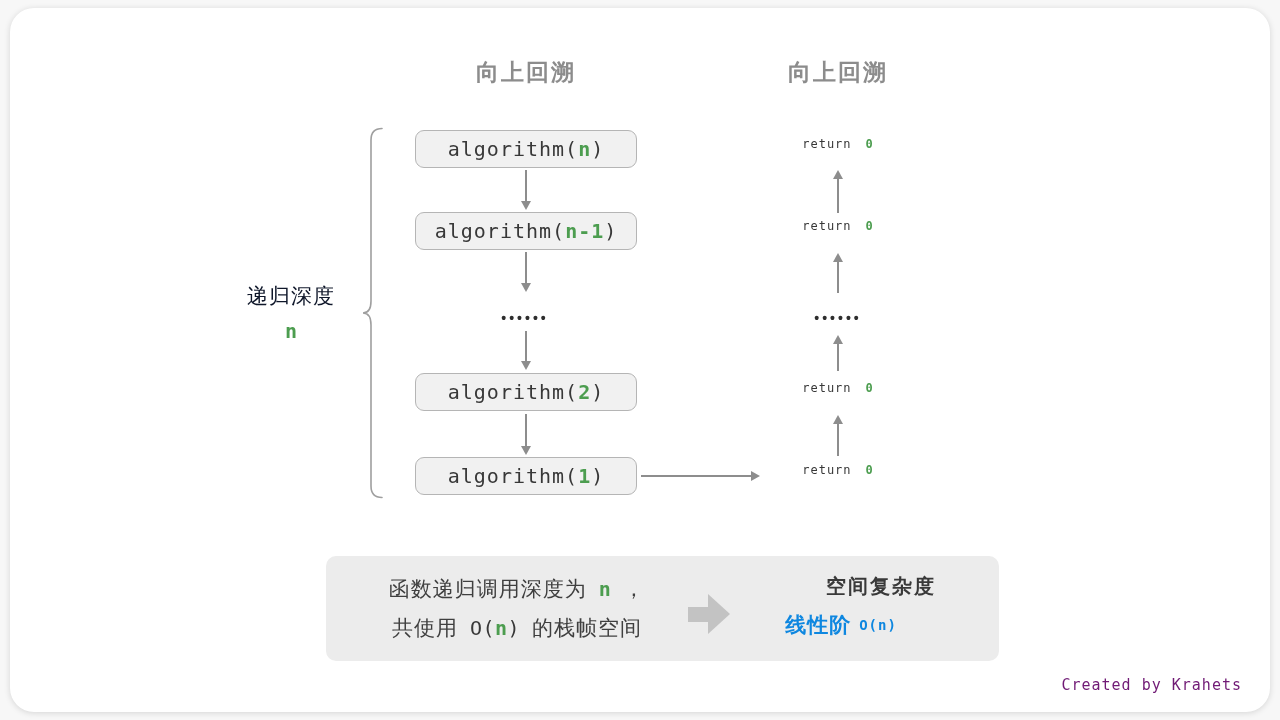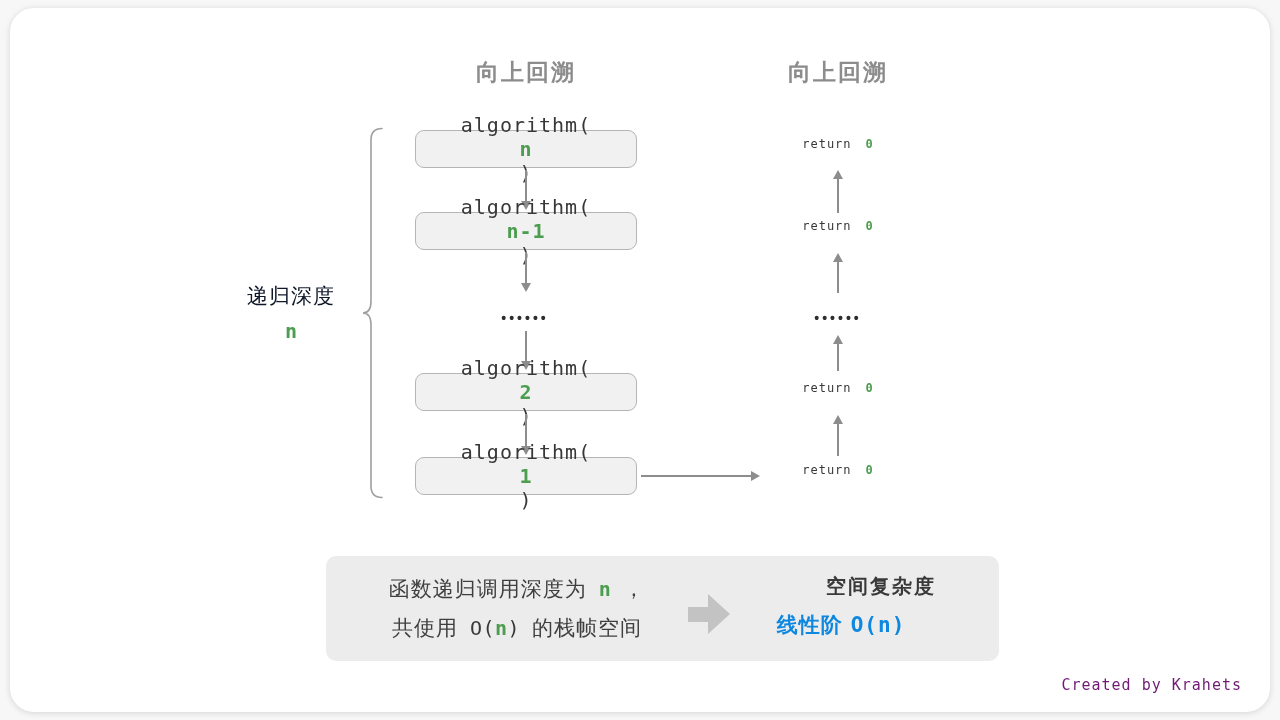--- a/index.html
+++ b/index.html
@@ -25,21 +25,21 @@
   .depth-text { font-size:21px; color:#0f172a; letter-spacing:1px; }
   .depth-var { margin-top:9px; font-family:"DejaVu Sans Mono","Liberation Mono",monospace;
                font-size:20px; font-weight:bold; color:#4c9d4f; }
   .brace { left:362px; top:127px; }
 
   
   .call-box { left:415px; width:222px; height:38px; background:#f1f1f1;
               border:1.6px solid #b5b5b5; border-radius:9px;
               display:flex; align-items:center; justify-content:center;
               font-family:"DejaVu Sans Mono","Liberation Mono",monospace;
-              font-size:20px; letter-spacing:1px; color:#383838;flex-direction:column; }
+              font-size:20px; letter-spacing:1px; color:#383838; }
   .cb1 { top:130px; } .cb2 { top:212px; } .cb3 { top:373px; } .cb4 { top:457px; }
 
   
   .ret { left:738px; width:200px; text-align:center;
          font-family:"DejaVu Sans Mono","Liberation Mono",monospace;
          font-size:12px; letter-spacing:1px; color:#383838; }
   .ret .val { margin-left:14px; }
   .rt1 { top:137px; } .rt2 { top:219px; } .rt3 { top:381px; } .rt4 { top:463px; }
 
   
@@ -81,21 +81,21 @@
   .mono-frag { display:inline-flex; }
   .sum-arrow { position:absolute; left:362px; top:38px; width:44px; height:40px; }
   .ba-shaft { position:absolute; left:0; top:13px; width:20px; height:15px; background:#c3c3c3; }
   .ba-head { position:absolute; left:20px; top:0; width:0; height:0;
              border-top:20px solid transparent; border-bottom:20px solid transparent;
              border-left:22px solid #c3c3c3; }
   .sum-right { position:absolute; left:420px; top:17px; width:190px; text-align:right; }
   .sum-title { font-size:20px; font-weight:700; color:#393939; letter-spacing:2px; }
   .sum-result { margin-top:11px; display:flex; align-items:center; justify-content:center; gap:8px;
                 font-size:21px; font-weight:700; color:#0e87e0; letter-spacing:1px; }
-  .sum-result .mono { font-size:21px; font-weight:bold; letter-spacing:1px; }
+  .sum-result .mono { font-size:14px; font-weight:bold; letter-spacing:1px; }
 
   
   .watermark { right:38px; top:676px; position:absolute;
                font-family:"DejaVu Sans Mono","Liberation Mono",monospace;
                font-size:15px; color:#701a75; letter-spacing:1px; }
 </style>
 </head>
 <body>
 
 <div class="page">

